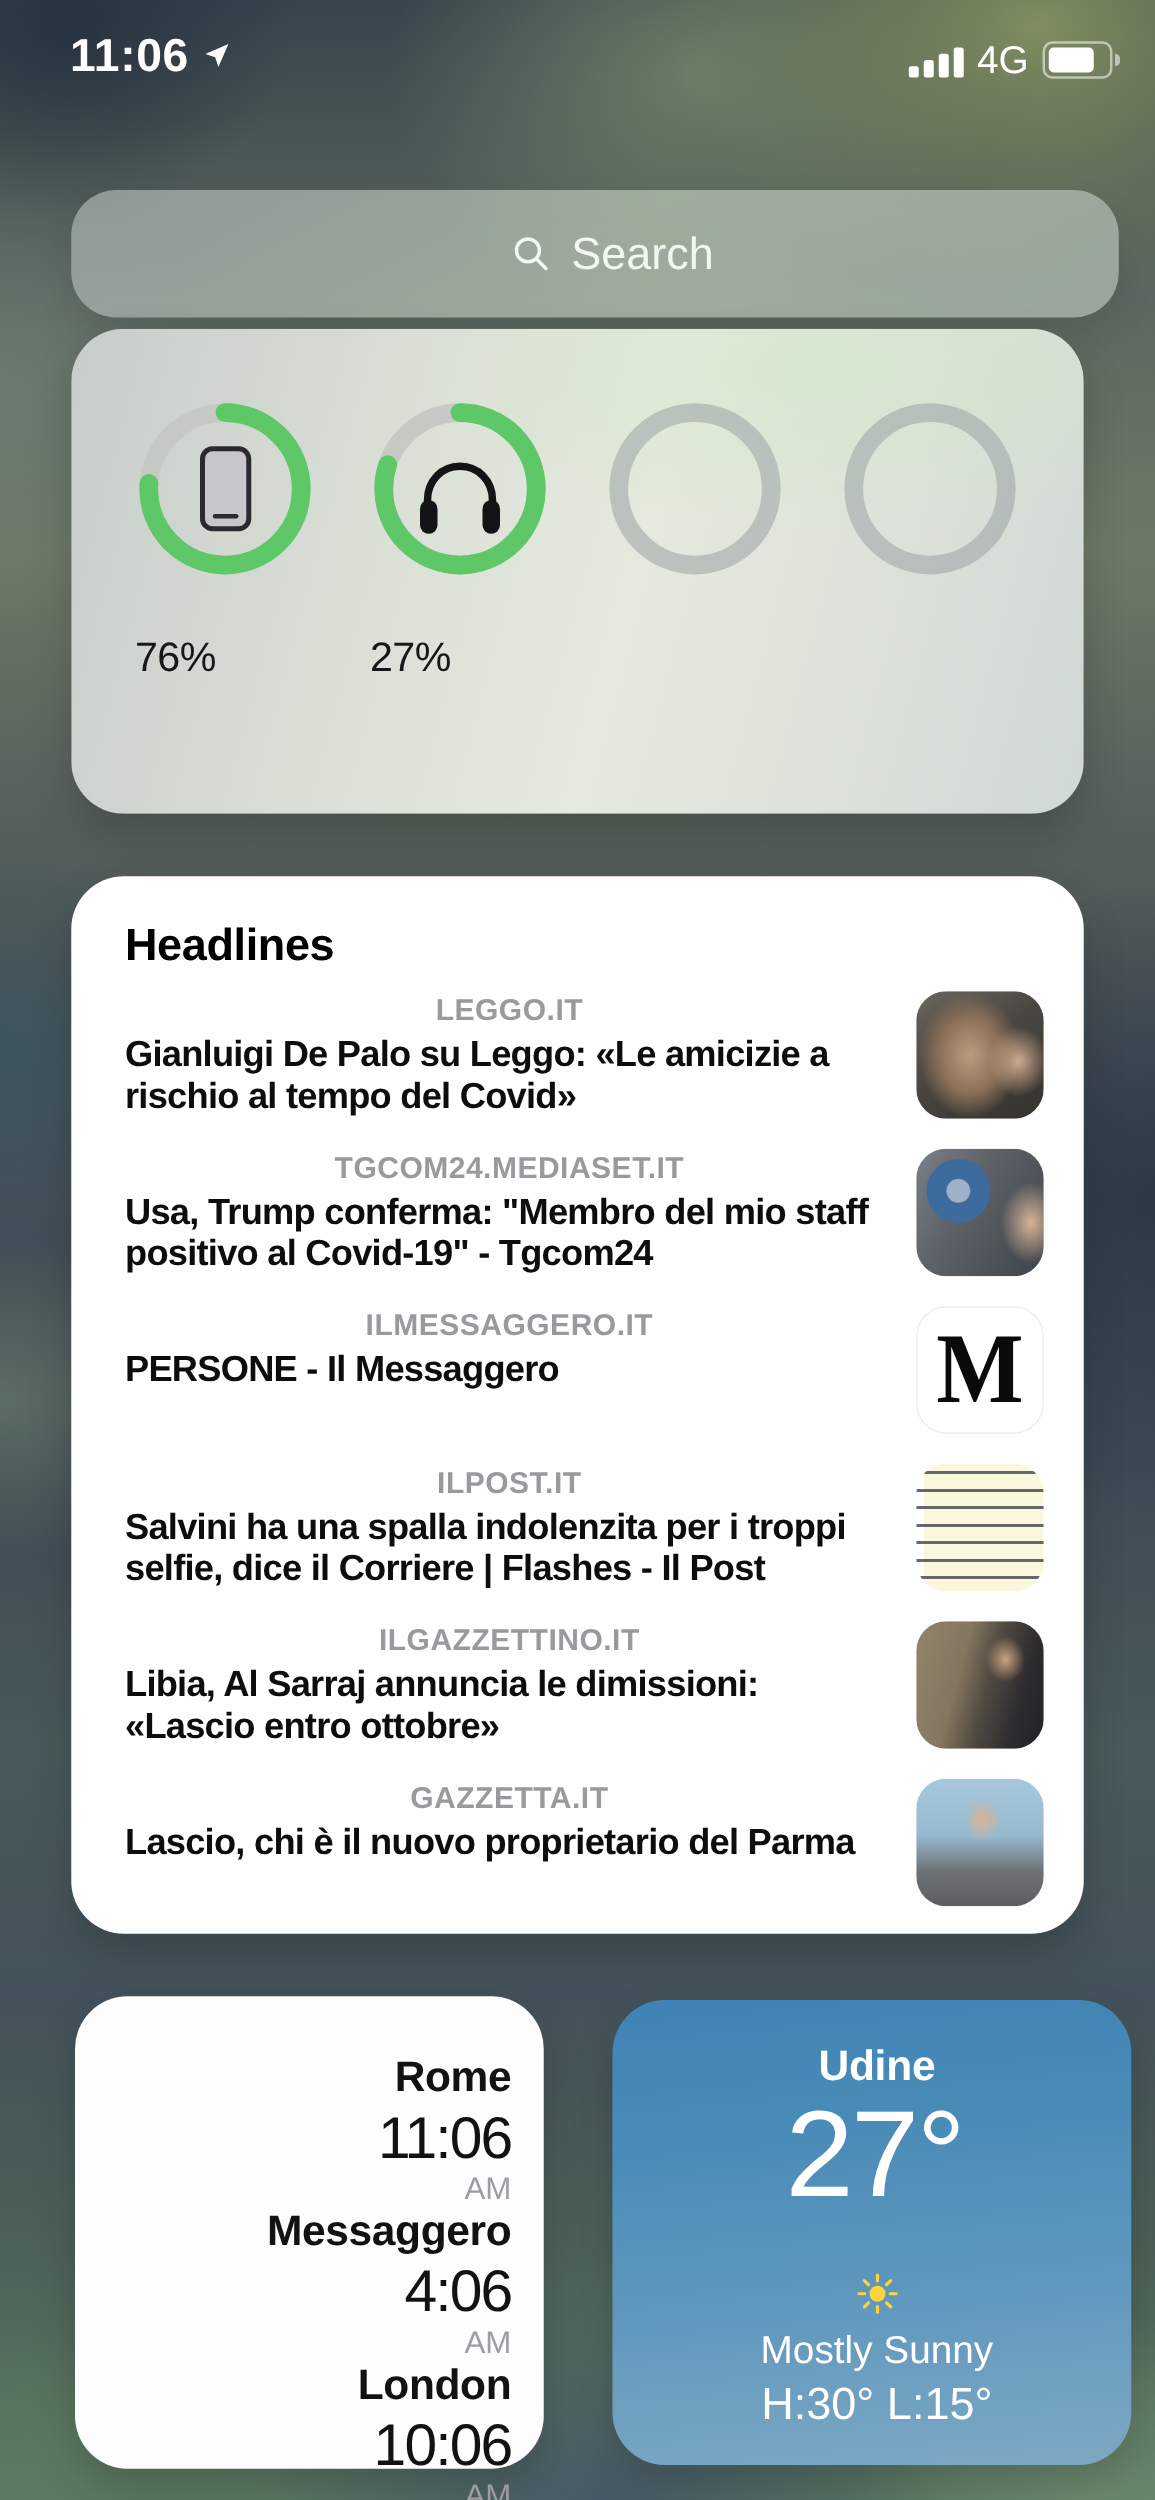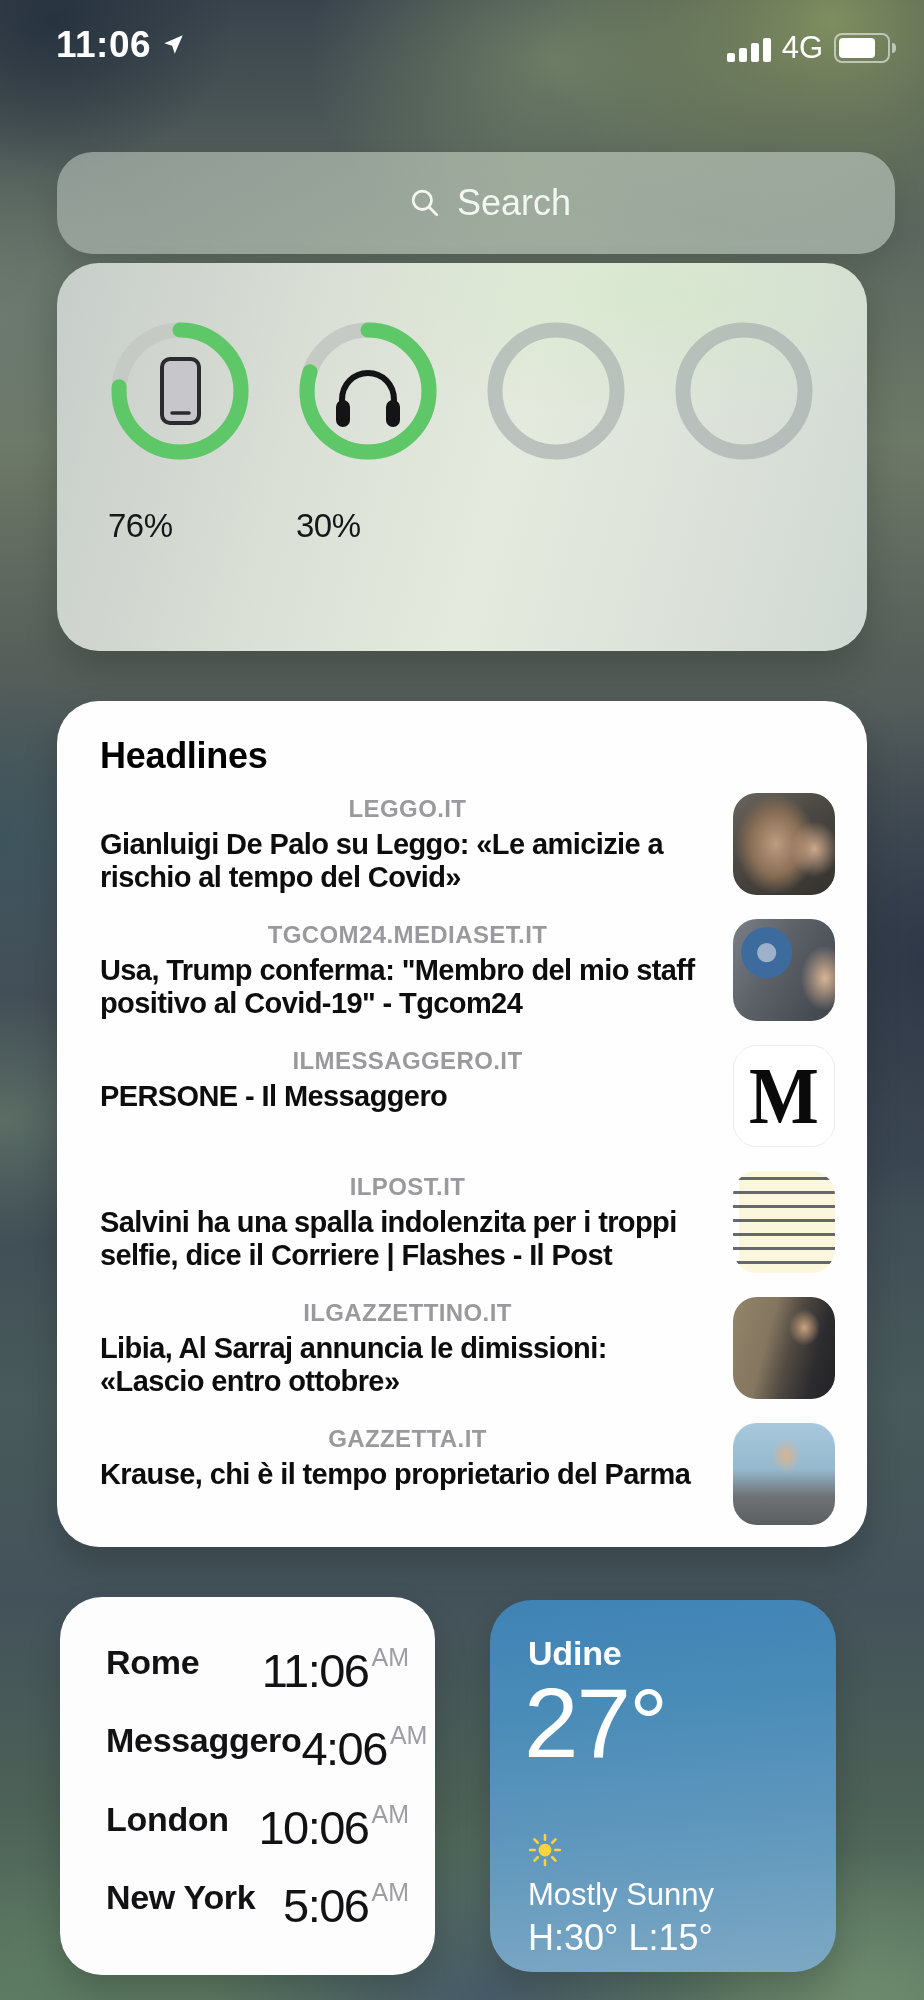--- a/index.html
+++ b/index.html
@@ -86,31 +86,31 @@
   .t6{background:
       radial-gradient(23px 27px at 52% 32%, #d8b392 0%, rgba(216,179,146,0) 65%),
       linear-gradient(180deg,#a7c8dc 0%,#95b9ce 45%,#6f7376 72%,#5a5e60 100%);}
   
   .clock-widget{
     position:absolute;left:60px;top:1597px;width:375px;height:378px;border-radius:42px;
     background:#fdfdfe;box-shadow:0 16px 34px rgba(0,0,0,.18);
     box-sizing:border-box;padding:46px 26px 42px 46px;
     display:flex;flex-direction:column;justify-content:space-between;
   }
-  .clock-row{display:flex;align-items:flex-start;}
+  .clock-row{display:flex;align-items:flex-end;flex-direction:column;}
   .city{font-size:34px;font-weight:700;color:#121214;letter-spacing:-.3px;}
   .ctime{margin-left:auto;font-size:47px;font-weight:400;color:#121214;letter-spacing:-1.5px;}
   .ampm{font-size:25px;color:#9d9da3;margin-left:3px;}
   
   .weather-widget{
-    position:absolute;left:490px;top:1600px;width:346px;height:372px;border-radius:42px;
+    position:absolute;left:490px;top:1600px;width:415px;height:372px;border-radius:42px;
     background:linear-gradient(175deg,#3f83b6 0%,#4a8cb8 30%,#5f97bd 62%,#74a3c2 88%,#7da8c3 100%);
     box-shadow:0 16px 34px rgba(0,0,0,.18);
-    box-sizing:border-box;padding:34px 30px 13px 38px;
-    display:flex;flex-direction:column;color:#fff;
+    box-sizing:border-box;padding:34px 30px 28px 38px;
+    display:flex;flex-direction:column;color:#fff;align-items:center;
   }
   .w-city{font-size:34px;font-weight:700;letter-spacing:-.2px;}
   .w-temp{font-size:98px;font-weight:200;line-height:1.04;letter-spacing:-2px;margin-left:-4px;}
   .w-spacer{flex:1;}
   .w-cond{font-size:31px;margin-top:10px;}
   .w-hl{font-size:36px;margin-top:4px;}
 </style>
 </head>
 <body>
 
@@ -185,21 +185,21 @@
           </svg>
         </div>
       <div class="ring">
           <svg class="ring-svg" viewBox="0 0 144 144">
             <circle cx="72" cy="72" r="61" fill="none" stroke="rgba(148,155,160,0.5)" stroke-width="15"></circle>
           </svg>
         </div>
     </div>
     <div class="pcts-row">
       <div class="pct">76%</div>
-      <div class="pct">30%</div>
+      <div class="pct">27%</div>
       <div class="pct"></div>
       <div class="pct"></div>
     </div>
   </div>
 
   <div class="news-widget">
     <h2 class="news-title">Headlines</h2>
 
     <article class="news-row">
       <div class="news-text">
@@ -239,21 +239,21 @@
       <div class="news-text">
         <div class="news-source">ILGAZZETTINO.IT</div>
         <div class="news-headline">Libia, Al Sarraj annuncia le dimissioni: «Lascio entro ottobre»</div>
       </div>
       <div class="thumb t5"></div>
     </article>
 
     <article class="news-row">
       <div class="news-text">
         <div class="news-source">GAZZETTA.IT</div>
-        <div class="news-headline">Krause, chi è il tempo proprietario del Parma</div>
+        <div class="news-headline">Lascio, chi è il nuovo proprietario del Parma</div>
       </div>
       <div class="thumb t6"></div>
     </article>
   </div>
 
   <div class="clock-widget">
     <div class="clock-row">
       <span class="city">Rome</span>
       <span class="ctime">11:06</span>
       <span class="ampm">AM</span>

